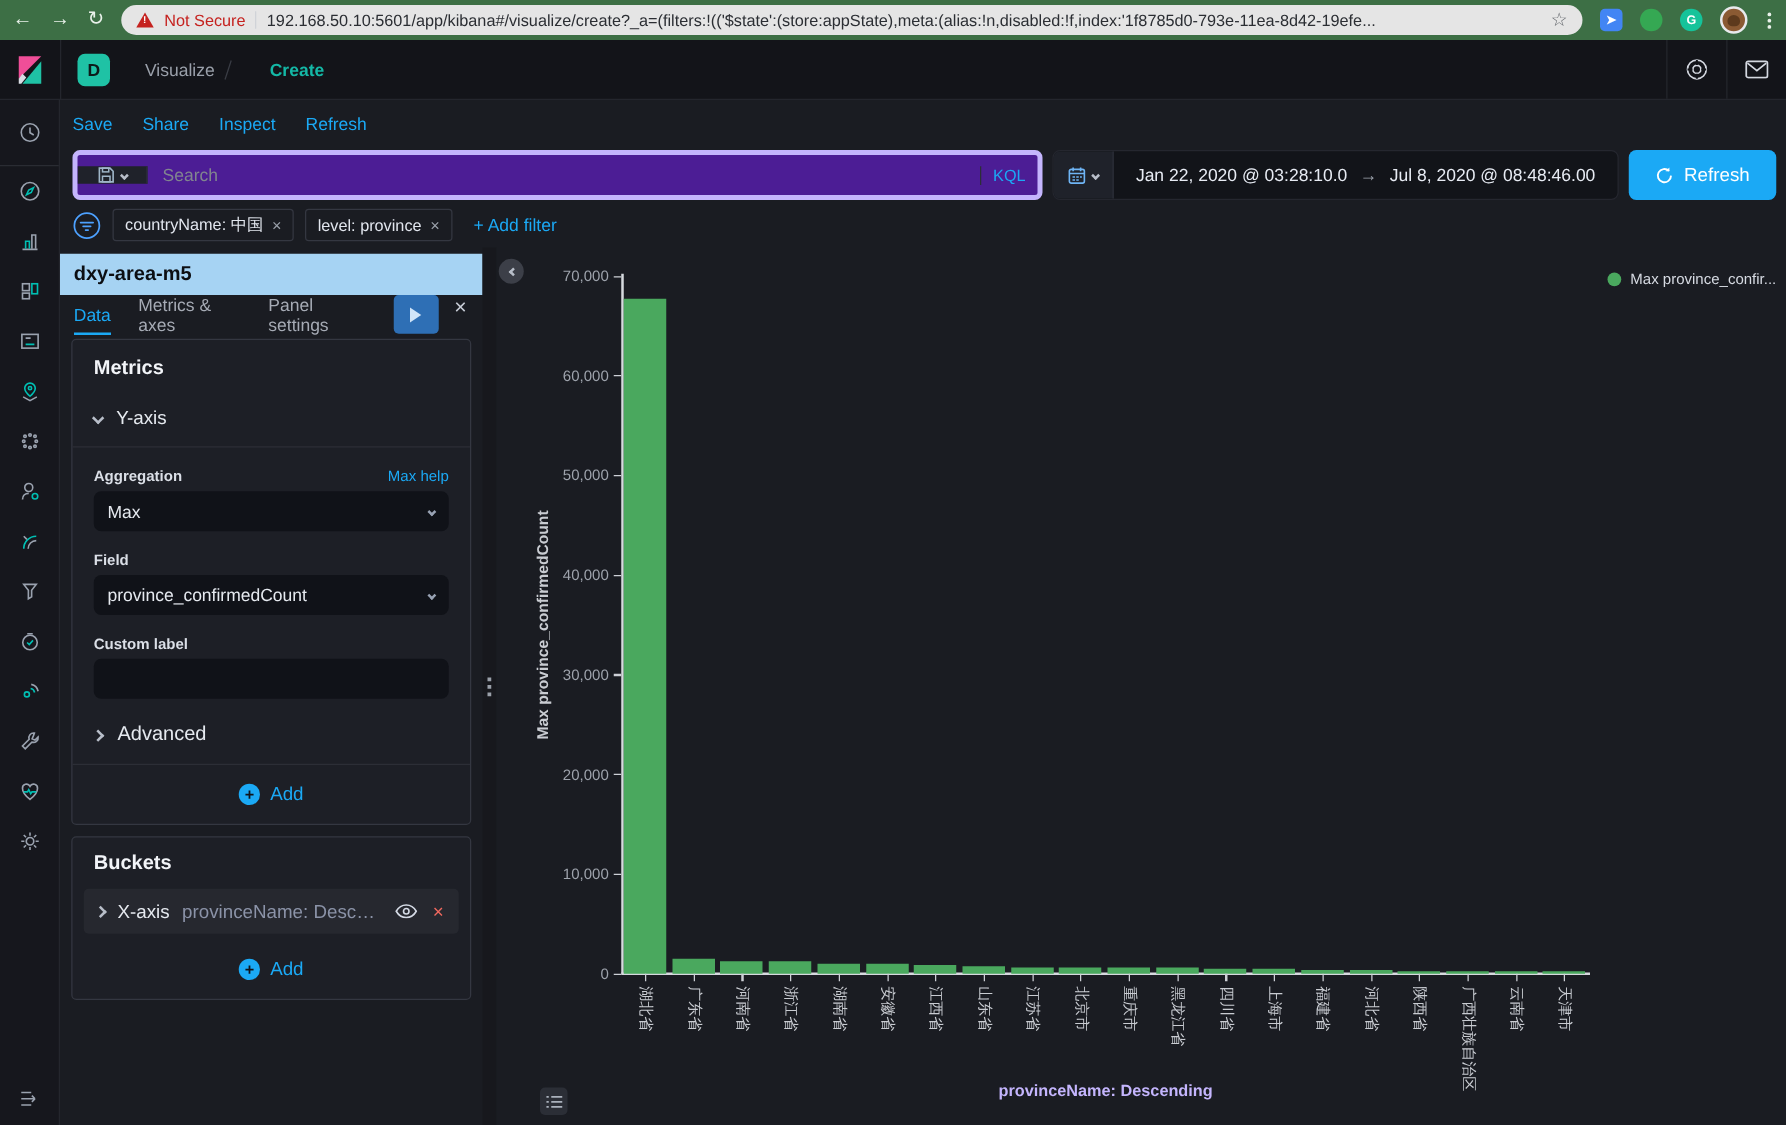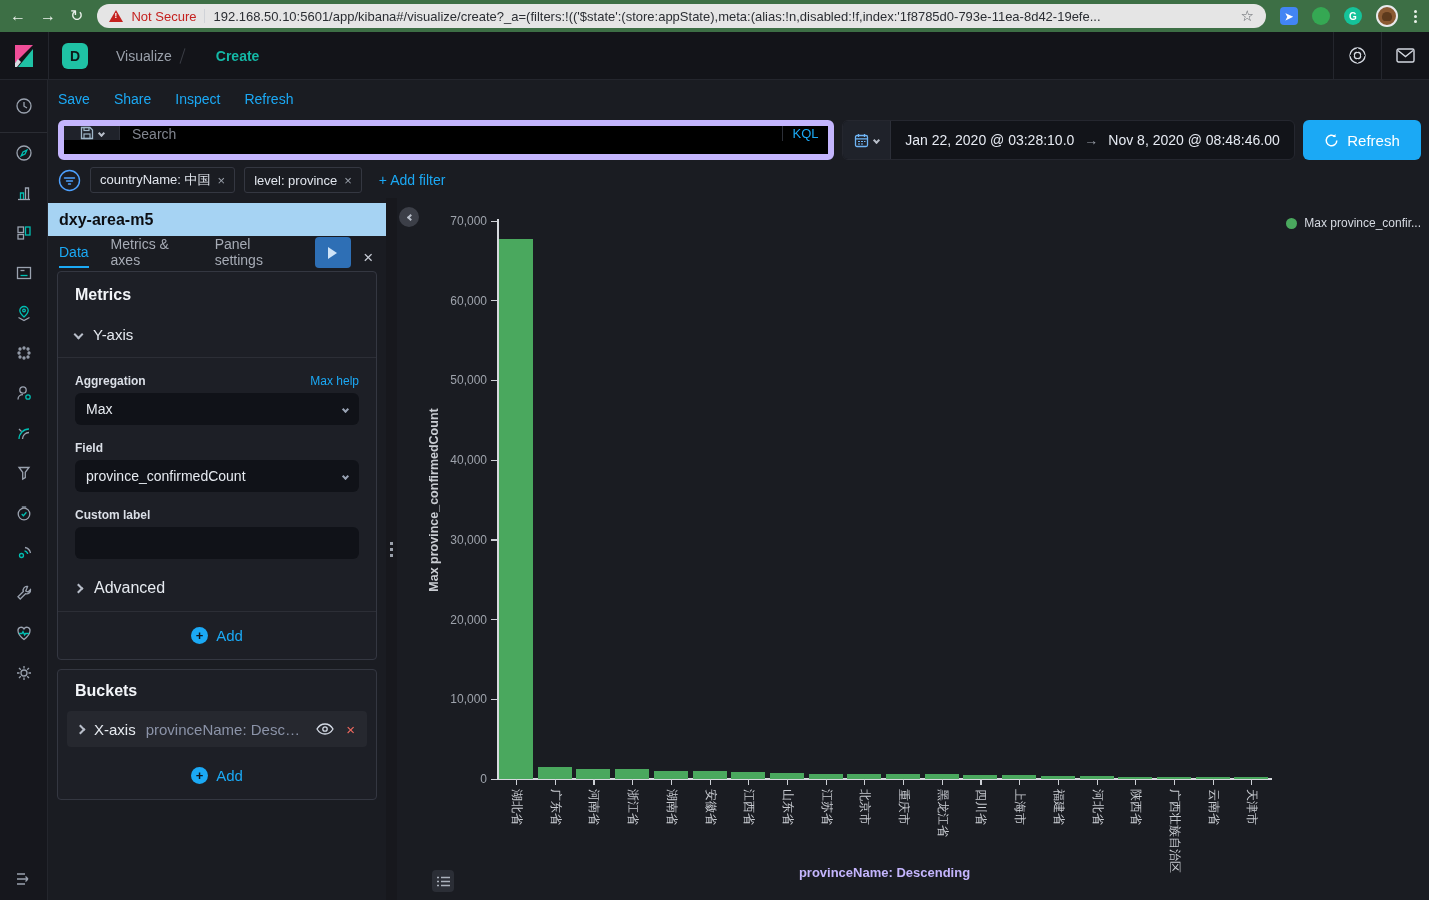--- a/index.html
+++ b/index.html
@@ -47,22 +47,22 @@
   .snav-item.first { height:53px; border-bottom:1px solid #2a2c33; }
   .snav-collapse { position:absolute; bottom:4px; left:0; width:48px; height:34px;
     display:flex; align-items:center; justify-content:center; cursor:pointer; }
 
   
   .main { position:absolute; left:48px; top:80px; width:1381px; height:820px; }
   .actions-row { height:38px; display:flex; align-items:center; gap:24px; padding-left:10px; }
   .tb-link { color:#1ba9f5; font-size:14px; cursor:pointer; }
 
   .query-row { height:44px; display:flex; align-items:center; padding:0 8px 0 10px; gap:8px; }
-  .querybar { flex:1; height:40px; display:flex; align-items:flex-start; border-radius:6px; overflow:hidden;
-    border:6px solid #c4b5fd; background:#000000; }
+  .querybar { flex:1; height:40px; display:flex; align-items:center; border-radius:6px; overflow:hidden;
+    border:4px solid #c4b5fd; background:#4c1d95; }
   .savequery { width:56px; background:#1f222a; border-right:1px solid #2c2f38; display:flex;
     align-items:center; justify-content:center; gap:5px; cursor:pointer; }
   .search-input { flex:1; background:transparent; border:0; outline:0; color:#dfe5ef;
     font-size:14px; padding:0 12px; font-family:"Liberation Sans",sans-serif; }
   .search-input::placeholder { color:#81858f; }
   .kql { width:46px; display:flex; align-items:center; justify-content:center;
     color:#1ba9f5; font-size:13px; border-left:1px solid #2c2f38; cursor:pointer; }
   .dategroup { width:453px; height:40px; display:flex; align-items:stretch; border:1px solid #25272f;
     border-radius:6px; overflow:hidden; background:#121419; }
   .calbtn { width:48px; background:#1f222a; border-right:1px solid #2c2f38; display:flex;
@@ -79,21 +79,21 @@
   .pill { height:26px; display:flex; align-items:center; gap:7px; padding:0 9px;
     border:1px solid #343741; border-radius:3px; color:#e2e6ee; font-size:13px; cursor:pointer; }
   .pill .x { color:#9aa0aa; font-size:13px; }
   .addfilter { color:#1ba9f5; font-size:14px; cursor:pointer; margin-left:8px; }
 
   
   .workspace { display:flex; height:702px; }
   .editor { width:338px; display:flex; flex-direction:column; }
   .vis-title { height:33px; margin-top:5px; background:#a6d3f3; color:#0c0e12; font-weight:bold;
     font-size:16px; display:flex; align-items:center; padding:0 11px; }
-  .tabs { height:32px; display:flex; align-items:flex-end; padding-left:11px; }
+  .tabs { height:32px; display:flex; align-items:flex-start; padding-left:11px; }
   .tab { font-size:14px; color:#a6abb5; margin-right:22px; height:32px; display:flex; align-items:center; cursor:pointer; }
   .tab.active { color:#1ba9f5; box-shadow:inset 0 -2px 0 #1ba9f5; }
   .play-btn { margin-left:auto; width:38px; height:31px; background:#2e6fb5; border-radius:4px;
     display:flex; align-items:center; justify-content:center; cursor:pointer; }
   .play-tri { width:0; height:0; border-top:6px solid transparent; border-bottom:6px solid transparent;
     border-left:9px solid #cfe4f8; }
   .panel-close { width:38px; display:flex; align-items:center; justify-content:center;
     color:#c7ccd6; font-size:17px; cursor:pointer; }
   .panel-scroll { flex:1; padding:3px 9px 12px 9px; }
   .card { background:#1d1f26; border:1px solid #343741; border-radius:4px; margin-bottom:9px; }
@@ -349,21 +349,21 @@
         <svg width="15" height="15" viewBox="0 0 15 15">
           <rect x="1.5" y="2.5" width="12" height="11" rx="1.5" fill="none" stroke="#6fb5f5" stroke-width="1.3"></rect>
           <path d="M4.5 1v3M10.5 1v3M1.5 5.8h12" stroke="#6fb5f5" stroke-width="1.3"></path>
           <path d="M4 8.5h2M7 8.5h2M10 8.5h1.5M4 11h2M7 11h2" stroke="#6fb5f5" stroke-width="1.2"></path>
         </svg>
         <span class="chev sm"></span>
       </div>
       <div class="dates">
         <span class="date-btn">Jan 22, 2020 @ 03:28:10.0</span>
         <span class="range-arrow">→</span>
-        <span class="date-btn">Nov 8, 2020 @ 08:48:46.00</span>
+        <span class="date-btn">Jul 8, 2020 @ 08:48:46.00</span>
       </div>
     </div>
     <button class="refresh-btn">
       <svg width="15" height="15" viewBox="0 0 15 15">
         <path d="M12.8 7.5a5.3 5.3 0 11-1.6-3.8" fill="none" stroke="#fff" stroke-width="1.5"></path>
         <path d="M11.5 1v3h-3z" fill="#fff"></path>
       </svg>
       <span>Refresh</span>
     </button>
   </div>

